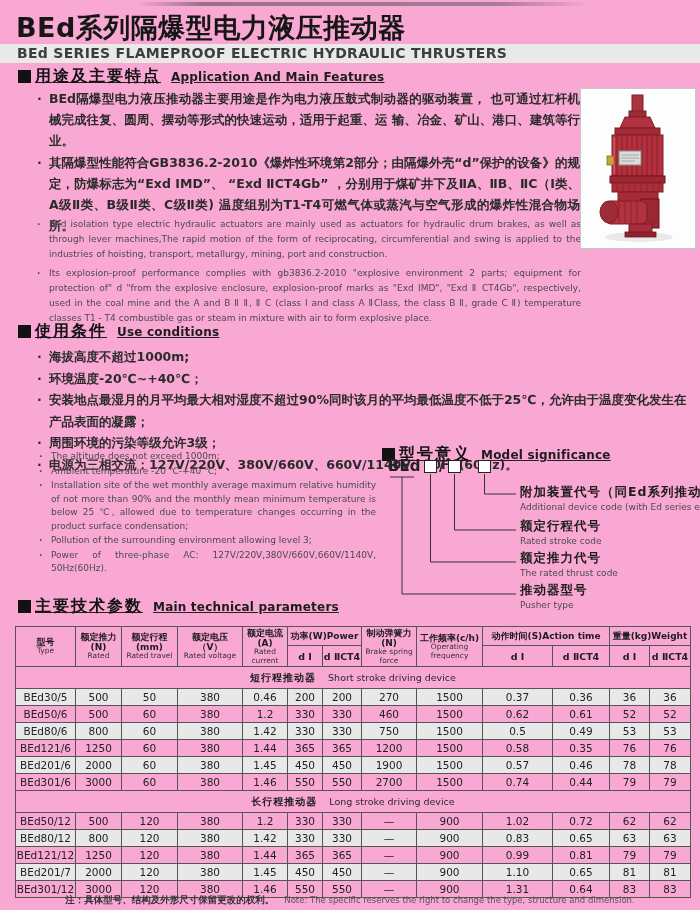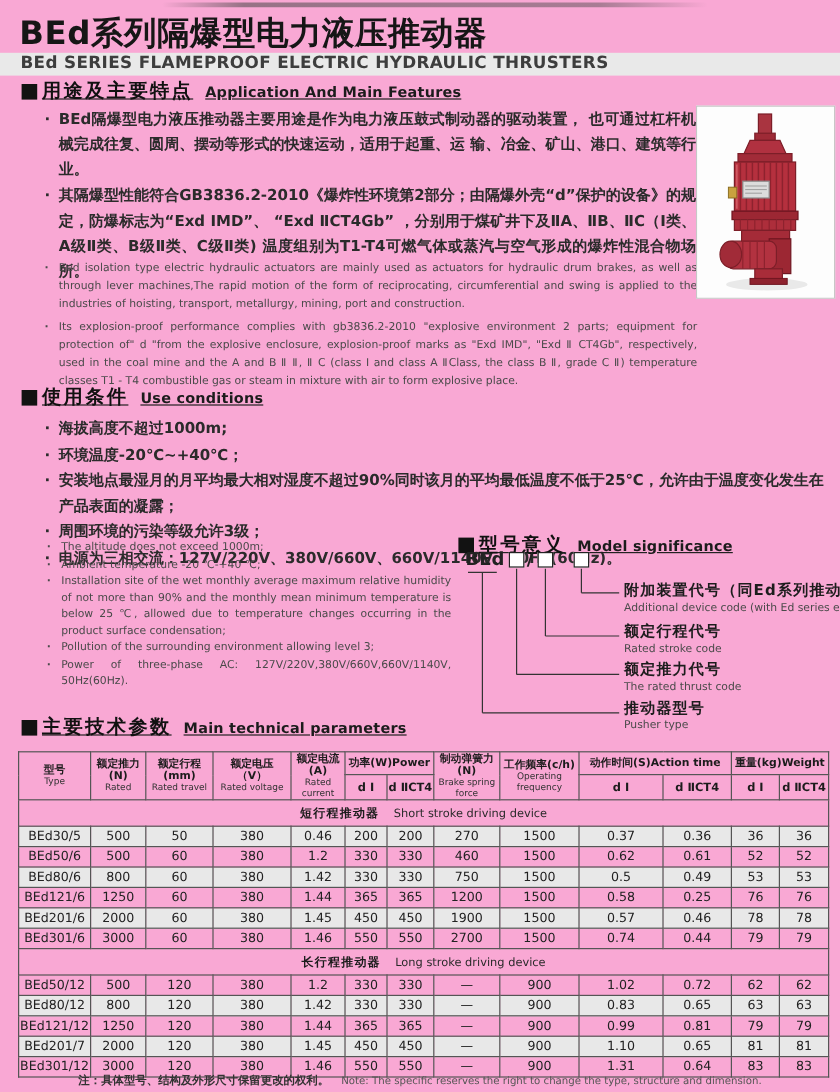--- a/index.html
+++ b/index.html
@@ -314,21 +314,21 @@
           <td>BEd121/6</td>
           <td>1250</td>
           <td>60</td>
           <td>380</td>
           <td>1.44</td>
           <td>365</td>
           <td>365</td>
           <td>1200</td>
           <td>1500</td>
           <td>0.58</td>
-          <td>0.25</td>
+          <td>0.35</td>
           <td>76</td>
           <td>76</td>
         </tr>
         <tr class="shaded">
           <td>BEd201/6</td>
           <td>2000</td>
           <td>60</td>
           <td>380</td>
           <td>1.45</td>
           <td>450</td>

